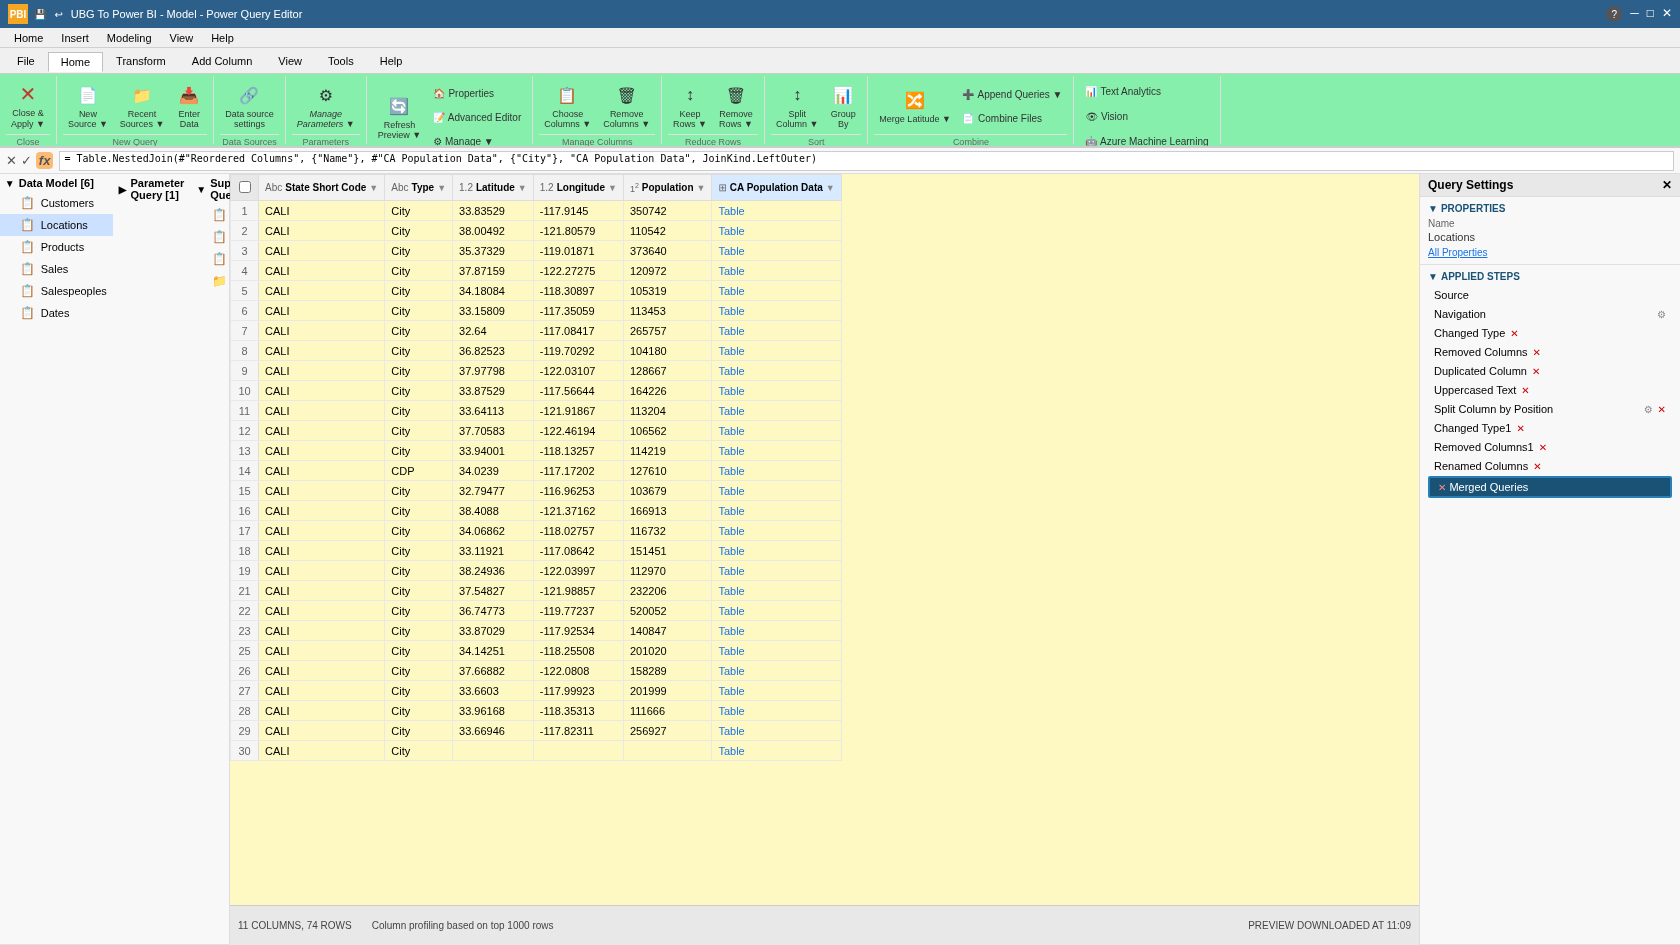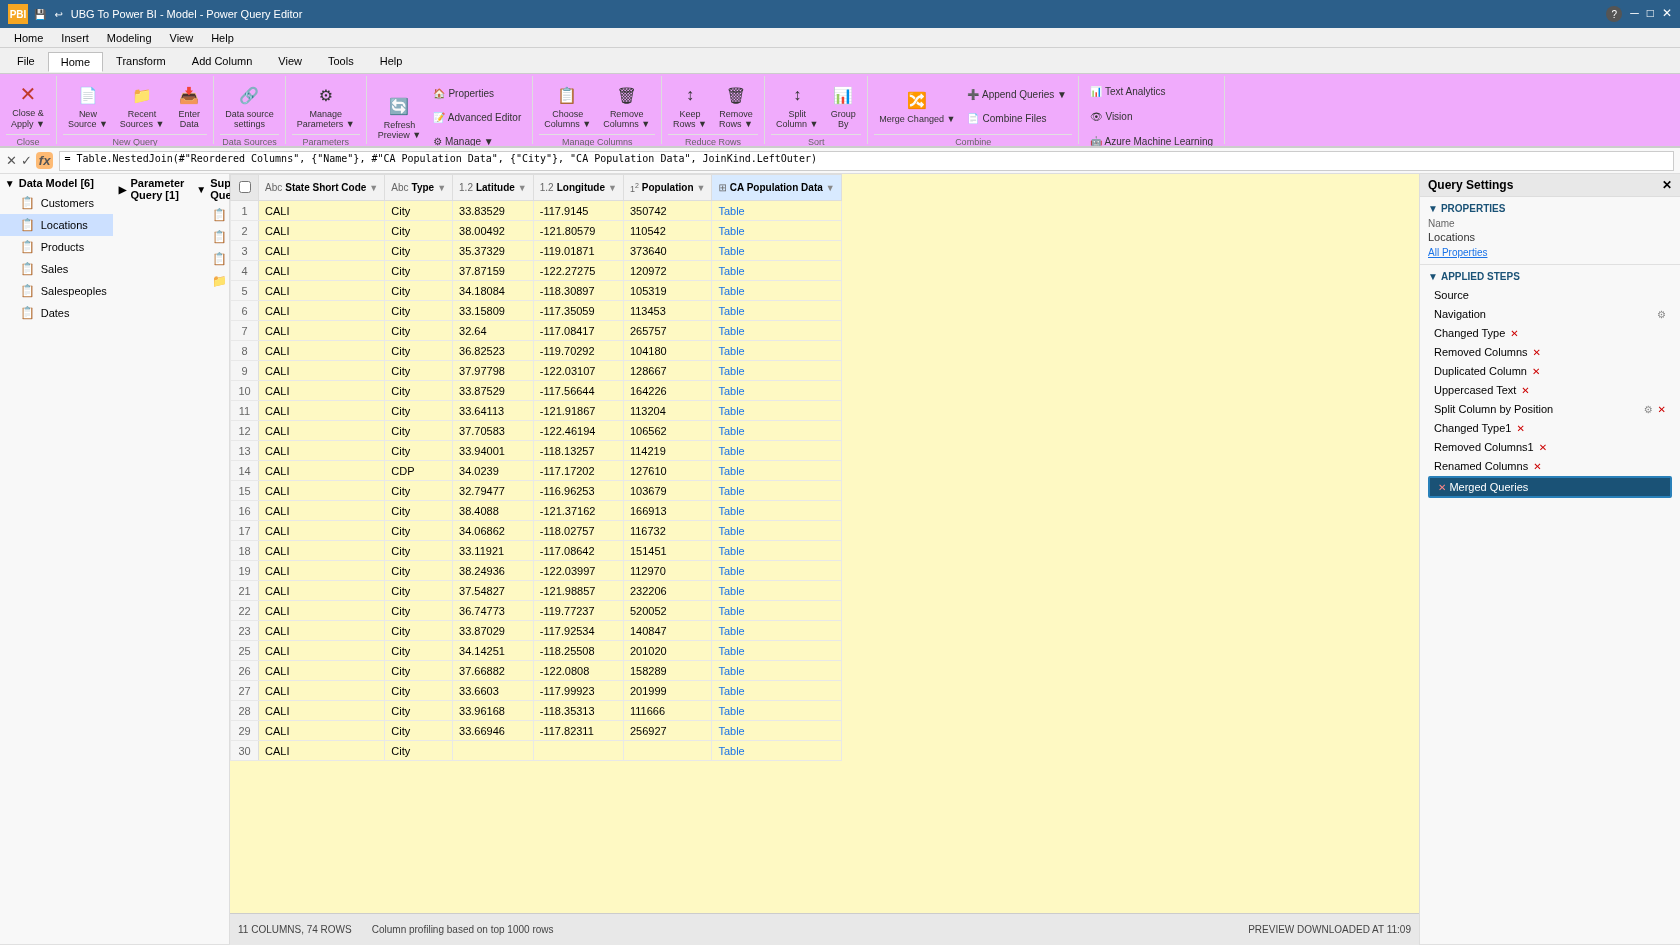--- a/index.html
+++ b/index.html
@@ -36,21 +36,21 @@
       align-items: center;
       padding: 0 6px;
       gap: 2px;
       border-bottom: 1px solid #d0d0d0;
       flex-shrink: 0;
     }
     .menu-bar span { padding: 1px 8px; font-size: 11px; cursor: pointer; }
 
     
     .ribbon-area {
-      background: #f0abfc;
+      background: #86efac;
       flex-shrink: 0;
       display: flex;
       flex-direction: column;
       border-bottom: 2px solid #ccc;
     }
     .ribbon-tabs-row {
       display: flex;
       align-items: center;
       background: #f0f0f0;
       border-bottom: 1px solid #ccc;
@@ -263,21 +263,21 @@
       display: flex;
       align-items: center;
       gap: 3px;
     }
     .col-type-icon { font-size: 10px; color: #666; }
     .col-name { font-weight: bold; font-size: 10px; }
     .col-filter-btn { margin-left: auto; font-size: 9px; color: #888; cursor: pointer; }
 
     
     .status-bar {
-      height: 32px;
+      height: 40px;
       background: #e8e8e8;
       border-top: 1px solid #ccc;
       display: flex;
       align-items: center;
       padding: 0 8px;
       font-size: 10px;
       color: #444;
       gap: 20px;
       flex-shrink: 0;
     }
@@ -423,21 +423,21 @@
             <span style="font-size:9px;">Data source<br>settings</span>
           </div>
         </div>
         <div class="ribbon-group-label">Data Sources</div>
       </div>
 
       <div class="ribbon-group">
         <div class="ribbon-buttons">
           <div class="ribbon-btn">
             <div class="ribbon-btn-icon">⚙</div>
-            <span style="font-size:9px;">Manage<br>Parameters ▼</span>
+            <span style="font-size:9px;font-style:italic;">Manage<br>Parameters ▼</span>
           </div>
         </div>
         <div class="ribbon-group-label">Parameters</div>
       </div>
 
       <div class="ribbon-group">
         <div class="ribbon-buttons">
           <div class="ribbon-btn">
             <div class="ribbon-btn-icon">🔄</div>
             <span style="font-size:9px;">Refresh<br>Preview ▼</span>
@@ -491,21 +491,21 @@
           </div>
         </div>
         <div class="ribbon-group-label">Sort</div>
       </div>
 
 
       <div class="ribbon-group">
         <div class="ribbon-buttons">
           <div class="ribbon-btn">
             <div class="ribbon-btn-icon">🔀</div>
-            <span style="font-size:9px;">Merge Changed ▼</span>
+            <span style="font-size:9px;">Merge Latitude ▼</span>
           </div>
           <div style="display:flex; flex-direction:column; gap:2px;">
             <div class="ribbon-btn-sm">➕ Append Queries ▼</div>
             <div class="ribbon-btn-sm">📄 Combine Files</div>
           </div>
         </div>
         <div class="ribbon-group-label">Combine</div>
       </div>
 
       <div class="ribbon-group">

